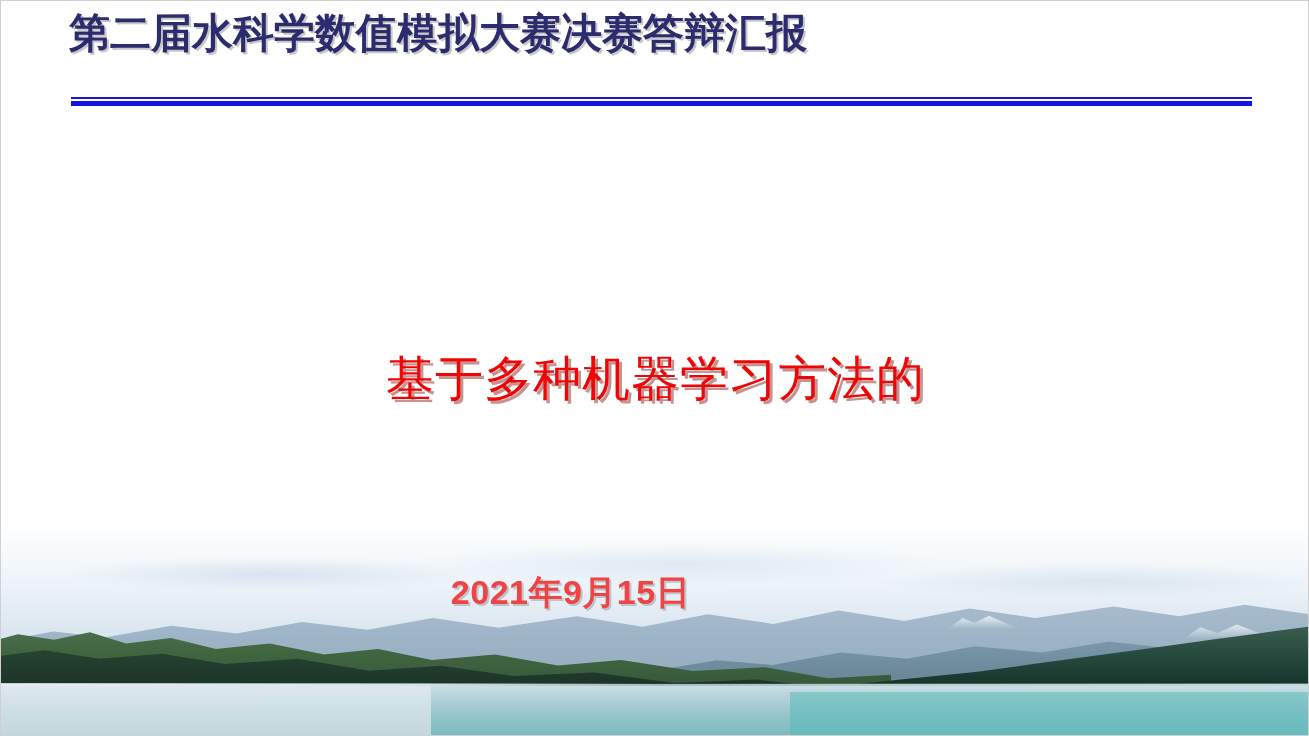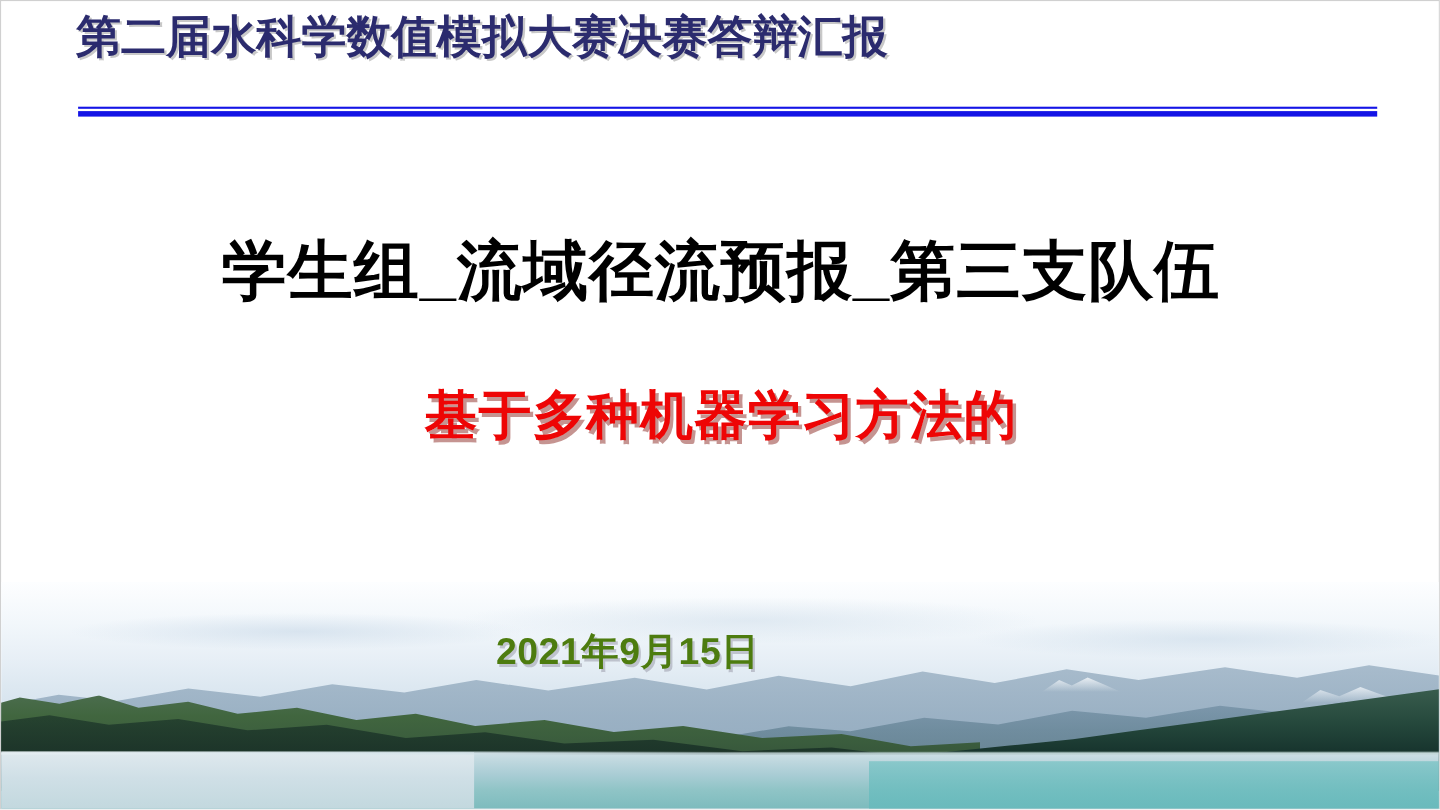--- a/index.html
+++ b/index.html
@@ -81,21 +81,21 @@
   }
 
   
   #subtitle {
     position: absolute;
     left: 0;
     top: 345px;
     width: 1309px;
     text-align: center;
     color: #ee0505;
-    font-weight: bold;
+    font-weight: normal;
     font-size: 48px;
     line-height: 1.36;
     letter-spacing: 1px;
     text-shadow: 3px 3px 0 rgba(150, 60, 55, 0.55);
   }
   #subtitle .sub-line {
     display: block;
     white-space: nowrap;
   }
 
@@ -255,41 +255,40 @@
 
   
   #date-text {
     position: absolute;
     left: 0;
     top: 569px;
     width: 1139px;
     text-align: center;
     font-size: 34px;
     font-weight: bold;
-    color: #4d7c0f;
+    color: #ef4444;
     letter-spacing: 0.5px;
     white-space: nowrap;
     text-shadow: 2px 2px 0 rgba(140,140,155,0.45);
     z-index: 5;
   }
 </style>
 </head>
 <body>
 
 <div id="slide">
 
   <div id="header-title">第二届水科学数值模拟大赛决赛答辩汇报</div>
 
   <div id="header-rule">
     <div class="rule-thin"></div>
     <div class="rule-gap"></div>
     <div class="rule-thick"></div>
   </div>
 
-  <div id="main-title">学生组_流域径流预报_第三支队伍</div>
 
   <div id="subtitle">
     <span class="sub-line">基于多种机器学习方法的</span>
   </div>
 
   <div id="photo">
     <div class="sky"></div>
     <div class="cloud-a"></div>
     <div class="cloud-b"></div>
     <div class="cloud-c"></div>

